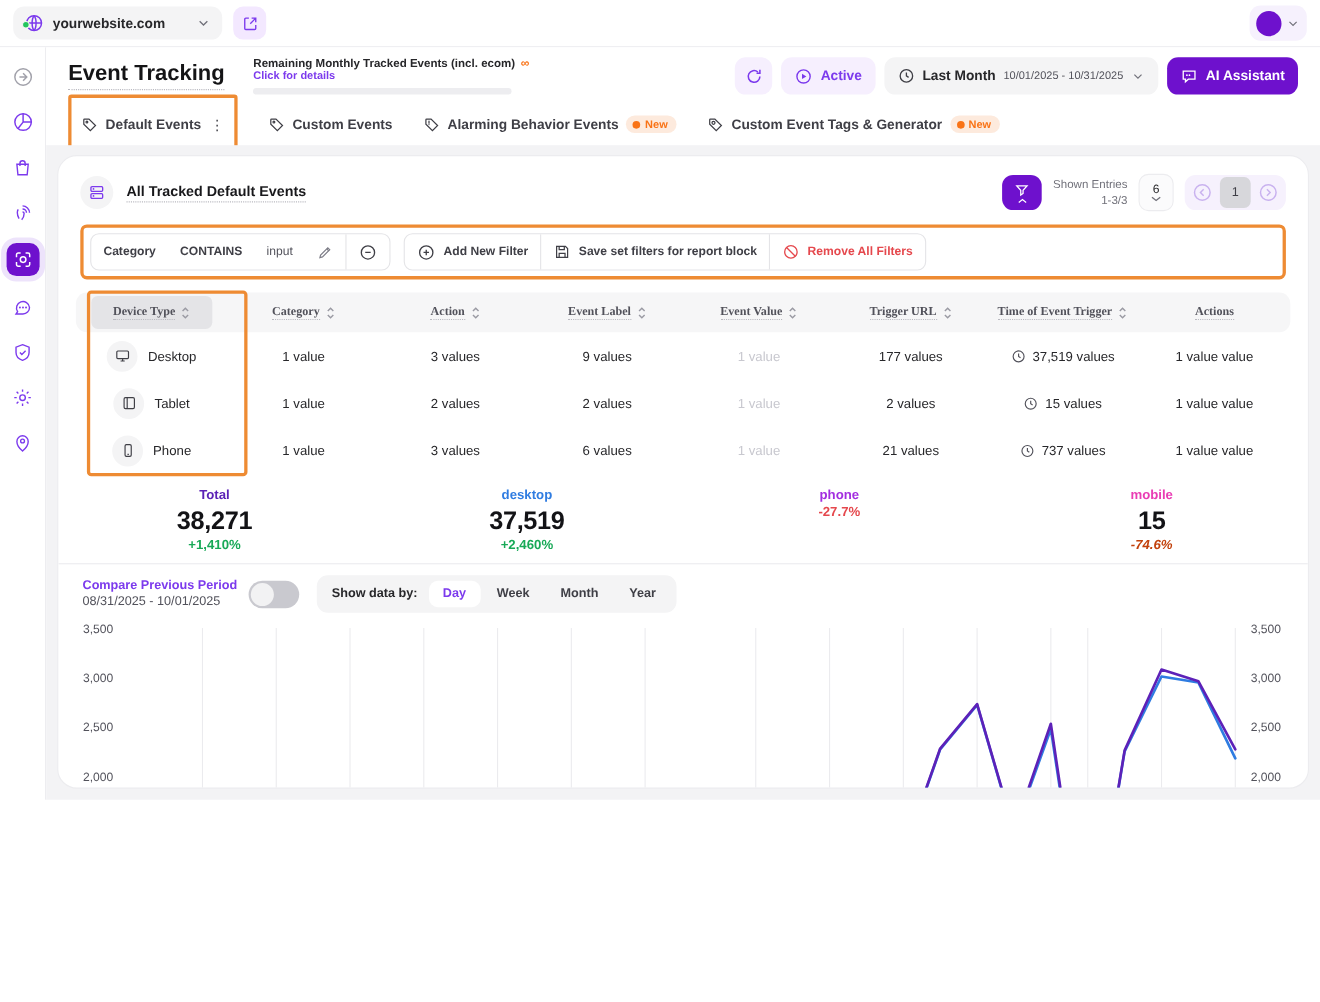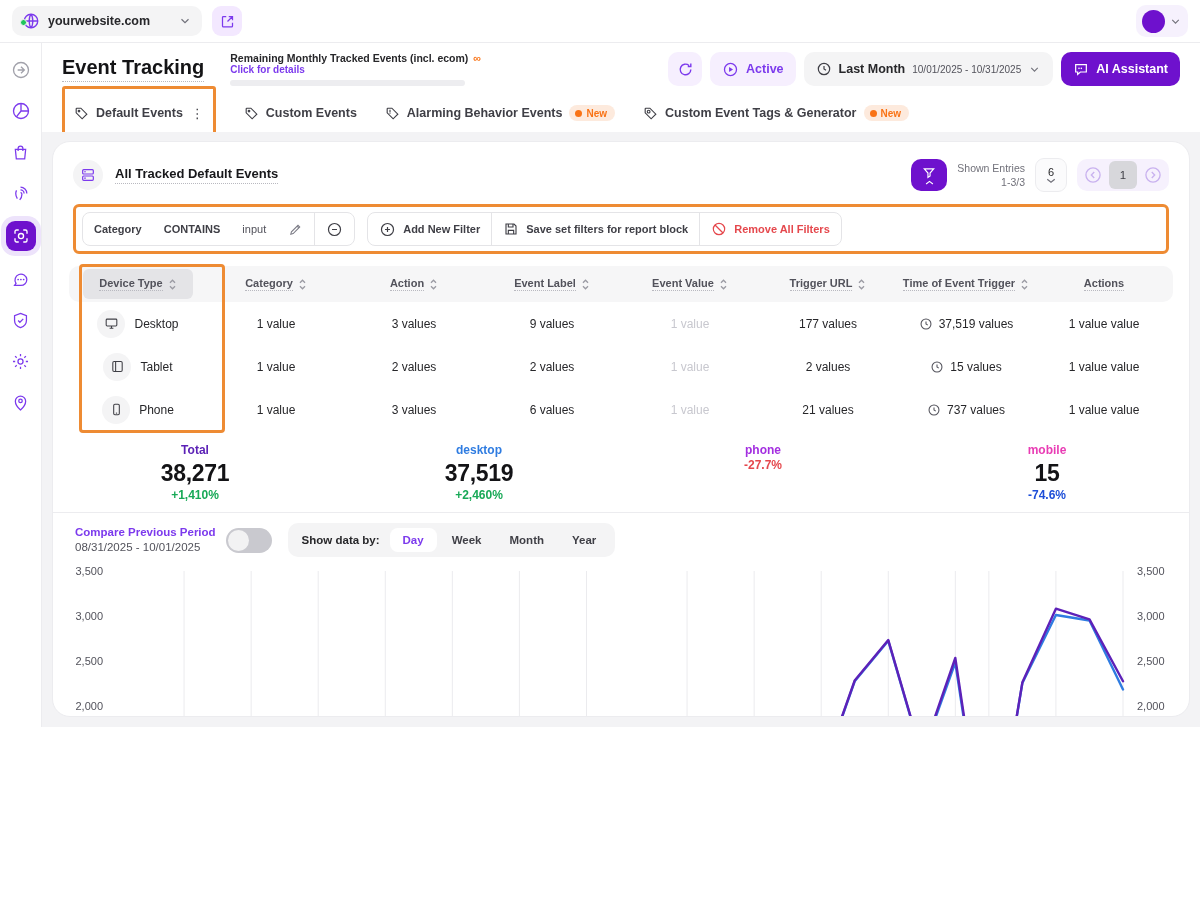--- a/index.html
+++ b/index.html
@@ -76,21 +76,21 @@
   .fseg.light { color:#52525b; font-weight:400; }
   .fdiv { width:1px; height:100%; background:#e4e4e7; }
   .fseg .ic { color:#7d7d87; cursor:pointer; }
   .fseg.action { cursor:pointer; }
   .fseg.action .ic { color:#3f3f46; }
   .fseg.danger { color:#e5484d; cursor:pointer; }
   .fseg.danger .ic { color:#e5484d; }
 
   
   .table-wrap { position:relative; margin-top:12px; padding:0 16px; }
-  .t-head { display:grid; grid-template-columns:repeat(8,1fr); background:#f6f6f7; border-radius:10px; height:36px; align-items:center; }
+  .t-head { display:grid; grid-template-columns:repeat(8,1fr); background:#f6f6f7; border-radius:10px; height:36px; align-items:center;font-family:Liberation Serif, serif; }
   .th { display:flex; align-items:center; justify-content:center; gap:5px; font-size:11px; font-weight:600; color:#52525b; }
   .th .lbl { border-bottom:1px dotted #b9b9c0; padding-bottom:1px; cursor:pointer; }
   .th .sort { color:#9a9aa3; cursor:pointer; }
   .th-pill { background:#e4e4e7; border-radius:6px; height:30px; margin:0 14px; }
   .t-row { display:grid; grid-template-columns:repeat(8,1fr); height:43px; align-items:center; }
   .td { text-align:center; font-size:12px; color:#27272a; display:flex; align-items:center; justify-content:center; gap:6px; }
   .td.muted { color:#c8c8cf; }
   .td .clock { color:#52525b; }
   .dev { display:flex; align-items:center; gap:9px; justify-content:center; }
   .dev-ic { width:28px; height:28px; border-radius:50%; background:#f4f4f5; color:#3f3f46; display:grid; place-items:center; }
@@ -537,21 +537,21 @@
             <div class="sum-value">37,519</div>
             <div class="sum-delta" style="color: rgb(24, 169, 87);">+2,460%</div>
           </div>
           <div class="sum-col">
             <div class="sum-label" style="color: rgb(163, 46, 224);">phone</div>
             <div class="sum-delta" style="color: rgb(229, 72, 77);">-27.7%</div>
           </div>
           <div class="sum-col">
             <div class="sum-label" style="color: rgb(233, 60, 180);">mobile</div>
             <div class="sum-value">15</div>
-            <div class="sum-delta" style="color: #1d4ed8;">-74.6%</div>
+            <div class="sum-delta" style="color: #c2410c; font-style: italic;">-74.6%</div>
           </div>
         </div>
 
         <div class="hr"></div>
 
         <div class="controls">
           <div class="compare">
             <div class="txt">
               <div class="l1">Compare Previous Period</div>
               <div class="l2">08/31/2025 - 10/01/2025</div>

